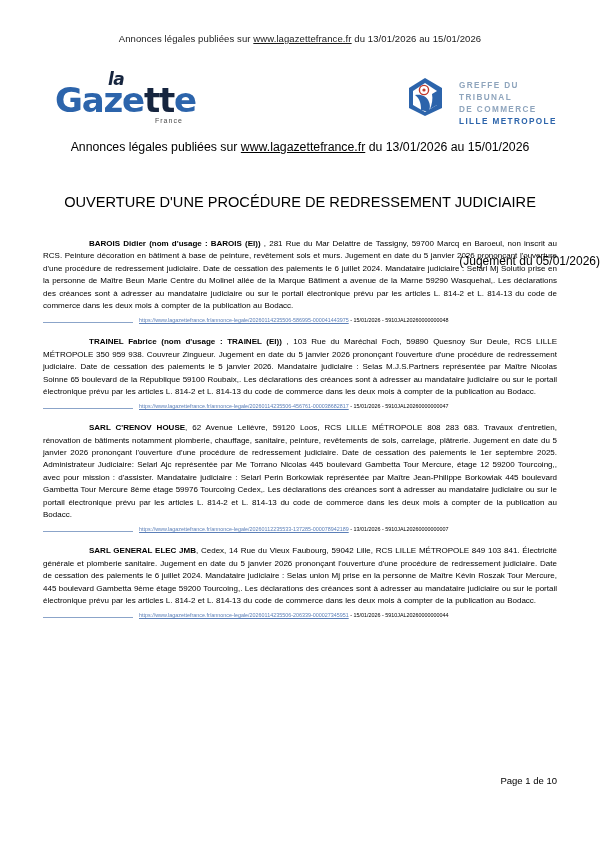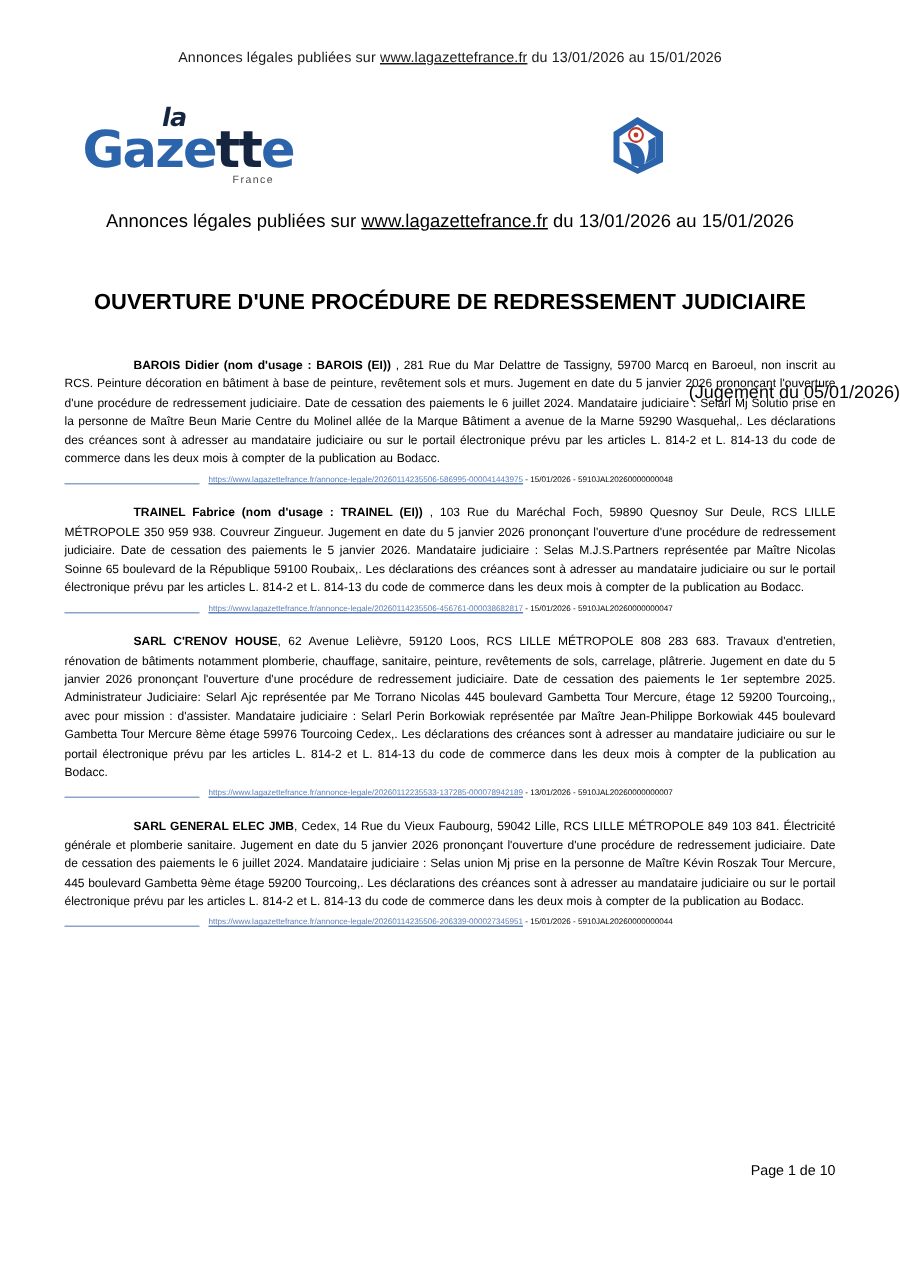--- a/index.html
+++ b/index.html
@@ -129,21 +129,21 @@
   }
 
   
   .main-title {
     position: absolute;
     left: 0;
     top: 194px;
     width: 600px;
     text-align: center;
     font-size: 14.6px;
-    font-weight: bold;
+    font-weight: normal;
     color: #000;
   }
   .main-subtitle {
     position: absolute;
     left: 0;
     top: 214px;
     width: 600px;
     text-align: right;
     font-size: 12px;
     color: #000;
@@ -226,20 +226,25 @@
 
   <div class="greffe-logo">
     <svg class="greffe-mark" viewBox="0 0 45 42">
       <path d="M6 12 L22 2 L39 12 L39 32 L22 40 L6 32 Z" fill="#2c64ab"></path>
       <path d="M10 15 L22 7 L34 15 L34 29 L22 36 L10 29 Z" fill="#ffffff"></path>
       <path d="M18 34 C18 26 16 22 12 19 C18 18 24 20 26 26 C28 31 26 34 26 36 Z" fill="#2c64ab"></path>
       <circle cx="21" cy="14" r="4.6" fill="#ffffff" stroke="#c0392b" stroke-width="1.4"></circle>
       <circle cx="21" cy="14" r="1.6" fill="#c0392b"></circle>
       <path d="M29 18 L34 15 L34 29 L27 33 C29 28 30 23 29 18 Z" fill="#2c64ab"></path>
     </svg>
+    <div class="greffe-text">
+      <div>GREFFE DU TRIBUNAL</div>
+      <div>DE COMMERCE</div>
+      <div class="l3">LILLE METROPOLE</div>
+    </div>
   </div>
 </div>
 
 <div class="subtitle">
   <span>Annonces légales publiées sur </span><span class="u">www.lagazettefrance.fr</span><span> du 13/01/2026 au 15/01/2026</span>
 </div>
 
 <div class="main-title">OUVERTURE D'UNE PROCÉDURE DE REDRESSEMENT JUDICIAIRE</div>
 <div class="main-subtitle">(Jugement du 05/01/2026)</div>
 

